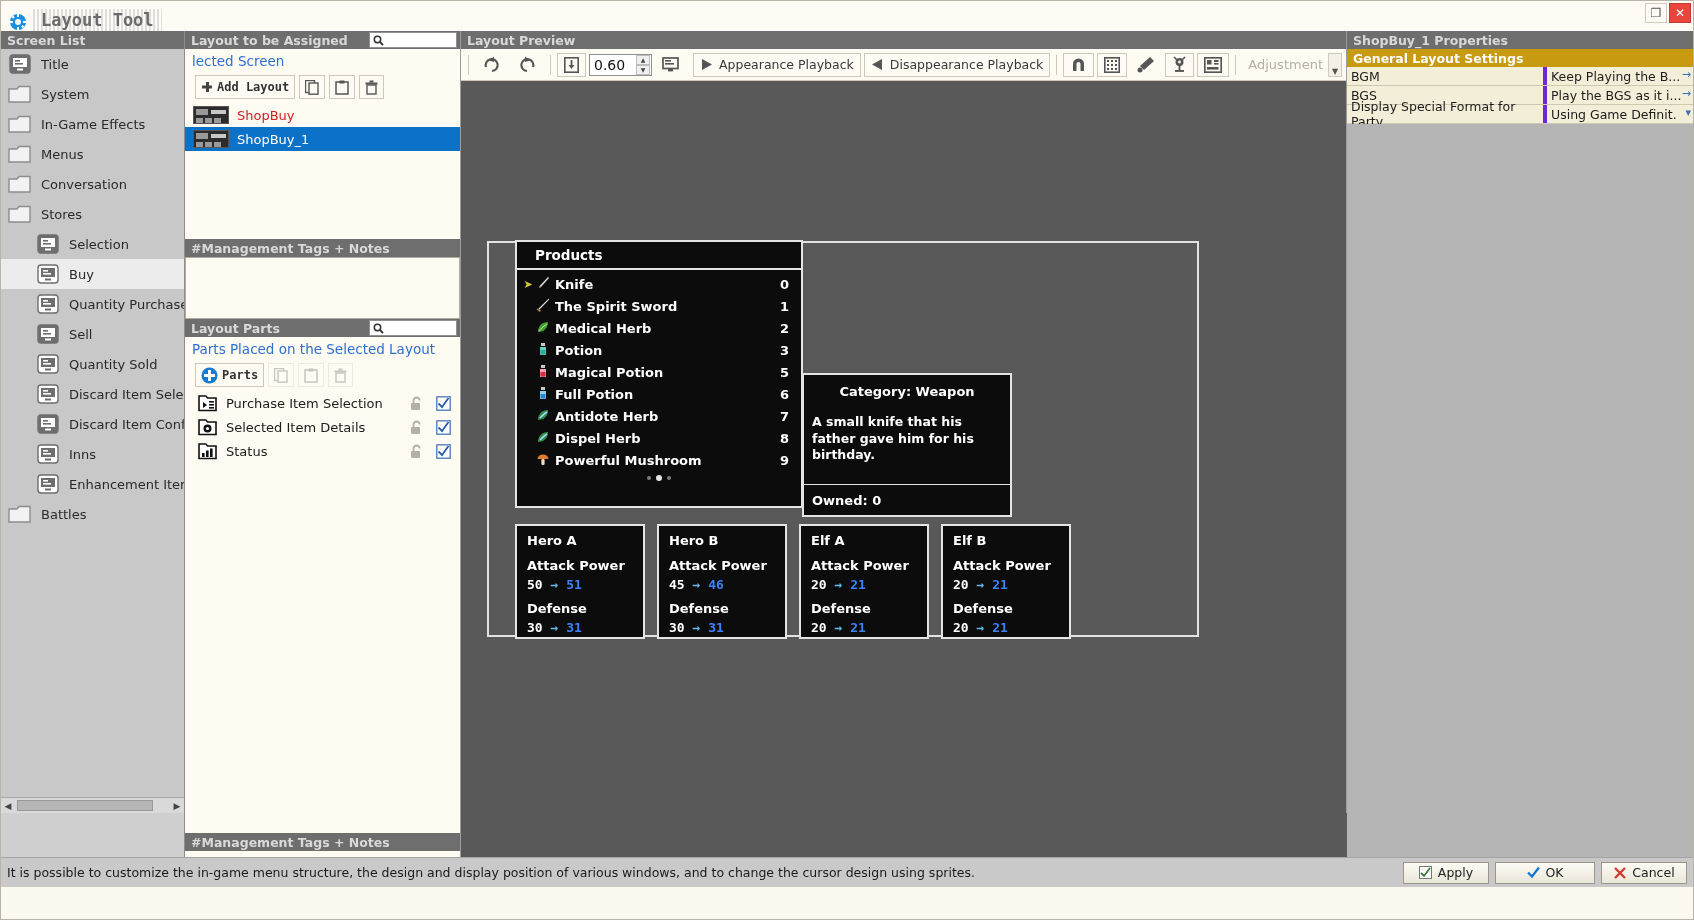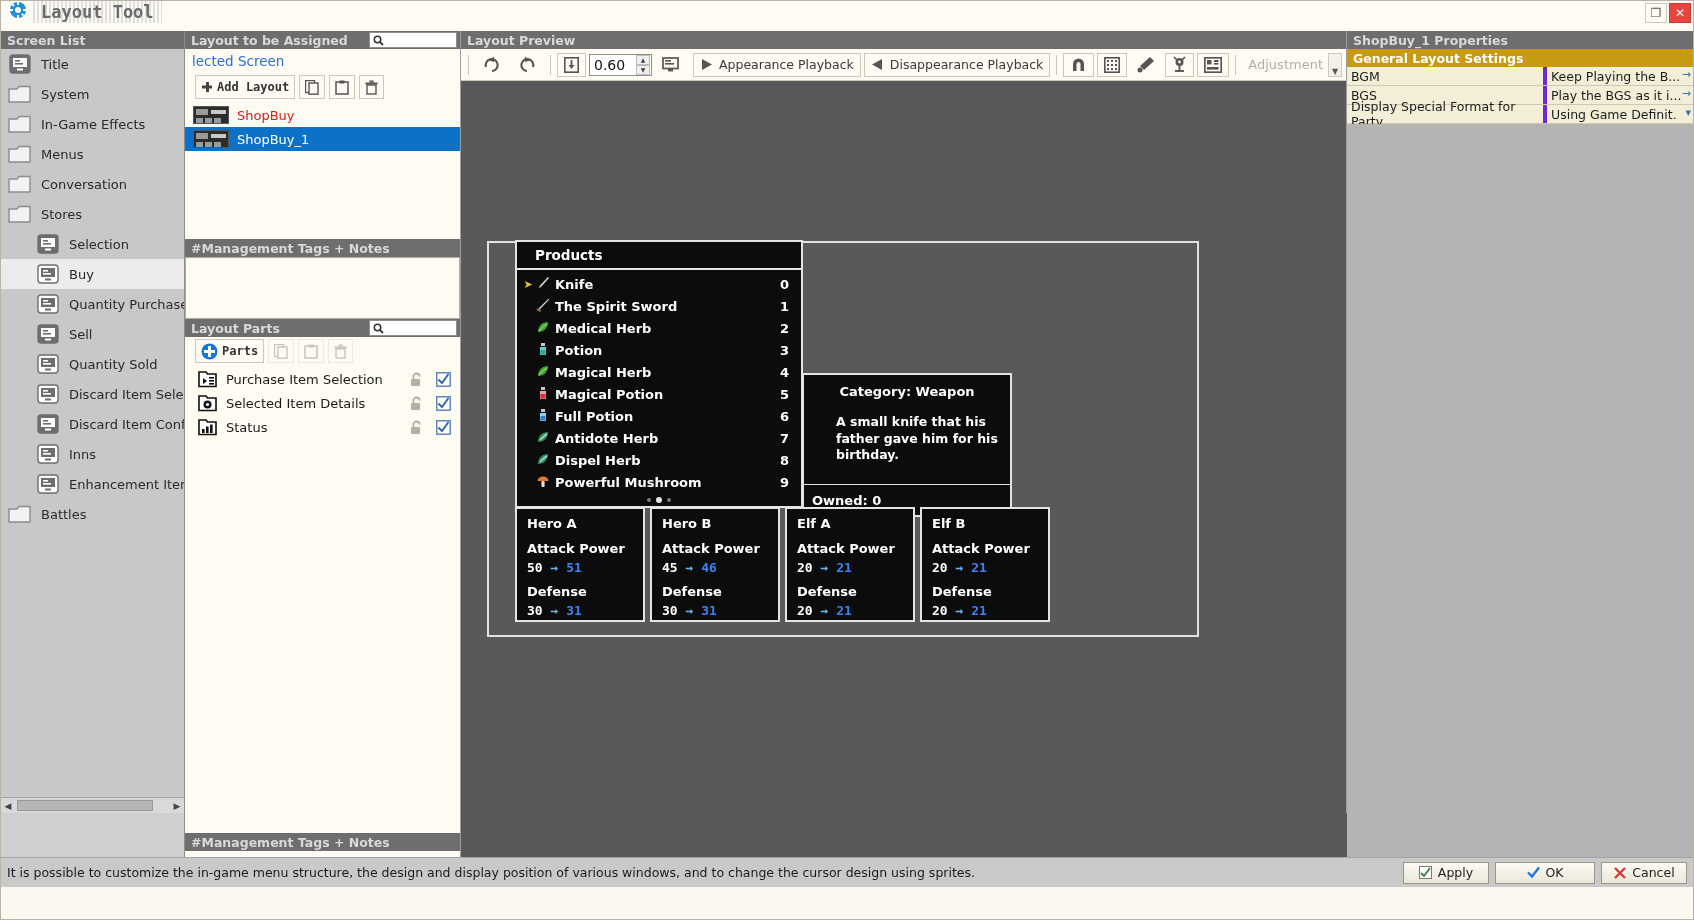--- a/index.html
+++ b/index.html
@@ -8,21 +8,21 @@
     width:1694px; height:920px;
     font-family:"DejaVu Sans","Liberation Sans",sans-serif;
     font-size:13px;
     background:#f6f3ea;
     overflow:hidden;
     -webkit-font-smoothing:none;
   }
   .app { position:relative; width:1694px; height:920px; background:#fbf8ef; border:1px solid #b9b4a8; }
 
   
-  .titlebar { height:30px; background:#fdfbf4; display:flex; align-items:flex-start; padding:0 4px; position:relative; }
+  .titlebar { height:30px; background:#fdfbf4; display:flex; align-items:flex-end; padding:0 4px; position:relative; }
   .tb-logo { width:18px; height:18px; margin:0 6px 0 4px; position:relative; }
   .tb-logo svg { display:block; }
   .tb-title { font-size:17px; font-weight:bold; color:#6b6b6b; letter-spacing:0px; font-family:"DejaVu Sans Mono","Liberation Mono",monospace;
                background:repeating-linear-gradient(90deg,#dedede 0 2px,transparent 2px 4px); padding:1px 8px; }
   .tb-btns { position:absolute; right:2px; top:2px; display:flex; gap:2px; }
   .tb-btn { width:22px; height:20px; border:1px solid #cfcabd; background:#fdfbf4; display:flex; align-items:center; justify-content:center; font-size:12px; color:#555; }
   .tb-btn.close { background:#e8453c; color:#fff; border-color:#c73a32; }
 
   
   .mainrow { display:flex; height:782px; }
@@ -96,25 +96,25 @@
   .prod-cursor { width:14px; text-align:center; color:#d8c23a; font-size:11px; }
   .prod-icon { width:16px; text-align:center; font-size:12px; margin-right:4px; }
   .prod-name { flex:1; }
   .prod-qty { font-size:13px; }
   .dots { display:flex; gap:5px; justify-content:center; align-items:center; padding-top:4px; }
   .dots i { width:4px; height:4px; border-radius:50%; background:#7c7c7c; display:block; }
   .dots i.on { width:6px; height:6px; background:#e6e6e6; }
 
   .catbox { position:absolute; left:313px; top:130px; width:210px; height:37px; }
   .catbox .t { height:100%; display:flex; align-items:center; justify-content:center; font-size:13px; font-weight:bold; }
-  .descbox { position:absolute; left:313px; top:165px; width:210px; height:78px; border-top:none;padding-left:24px; }
+  .descbox { position:absolute; left:313px; top:165px; width:210px; height:78px; border-top:none; }
   .descbox p { margin:0; padding:6px 8px 0 8px; font-size:12.5px; font-weight:bold; line-height:1.32; }
   .ownedbox { position:absolute; left:313px; top:242px; width:210px; height:32px; border-top:none; display:flex; align-items:center; padding-left:8px; font-size:13px; font-weight:bold; }
 
-  .heroes { position:absolute; left:26px; top:264px; display:flex; gap:5px; }
+  .heroes { position:absolute; left:26px; top:281px; display:flex; gap:12px; }
   .hero { width:130px; height:115px; padding:7px 10px; }
   .hero .hname { font-size:13px; font-weight:bold; margin-bottom:10px; }
   .hero .stat { font-size:13px; font-weight:bold; margin-bottom:4px; }
   .hero .vals { font-size:13px; font-weight:bold; margin-bottom:9px; font-family:"DejaVu Sans Mono","Liberation Mono",monospace; }
   .hero .vals .to { color:#3b82f6; }
   .hero .vals .ar { color:#63b6e8; }
 
   
   .col4 { width:346px; background:#b4b4b4; display:flex; flex-direction:column; }
   .prop-grid { background:#f3eed7; }
@@ -418,20 +418,21 @@
       <div class="panelhdr">
         <span>Layout Parts</span>
         <span class="hdr-spacer"></span>
         <span class="searchbox">
           <svg width="11" height="11" viewBox="0 0 11 11">
               <circle cx="4.5" cy="4.5" r="3.2" fill="none" stroke="#333" stroke-width="1.5"></circle>
               <line x1="7" y1="7" x2="10" y2="10" stroke="#333" stroke-width="1.8"></line>
             </svg>
         </span>
       </div>
+      <div class="bluelink">Parts Placed on the Selected Layout</div>
       <div class="btnrow">
         <div class="ibtn">
           <svg width="17" height="17" viewBox="0 0 17 17">
               <circle cx="8.5" cy="8.5" r="8" fill="#1578d4"></circle>
               <rect x="7" y="3" width="3" height="11" fill="#fff"></rect>
               <rect x="3" y="7" width="11" height="3" fill="#fff"></rect>
             </svg>
           <span class="lbl">Parts</span>
         </div>
         <div class="ibtn dis">
@@ -672,29 +673,20 @@
                 </div>
                 <div class="prod-row">
                   <span class="prod-cursor"></span>
                   <span class="prod-icon"><svg width="14" height="14" viewBox="0 0 14 14">
                       <rect x="5" y="1" width="4" height="3" fill="#c9c9c9"></rect>
                       <path d="M4 5 L10 5 L10 13 L4 13 Z" fill="#5fd3c3"></path>
                       <path d="M4.5 8 L9.5 8 L9.5 12.6 L4.5 12.6 Z" fill="#2ea898"></path>
                     </svg></span>
                   <span class="prod-name">Potion</span>
                   <span class="prod-qty">3</span>
-                </div>
-                <div class="prod-row">
-                  <span class="prod-cursor"></span>
-                  <span class="prod-icon"><svg width="14" height="14" viewBox="0 0 14 14">
-                      <path d="M2 12 C2 6 6 2 12 2 C12 8 8 12 2 12 Z" fill="#3fa030"></path>
-                      <path d="M3 11 C6 7 9 5 11 4" stroke="#9fd87e" stroke-width="1.2" fill="none"></path>
-                    </svg></span>
-                  <span class="prod-name">Magical Herb</span>
-                  <span class="prod-qty">4</span>
                 </div>
                 <div class="prod-row">
                   <span class="prod-cursor"></span>
                   <span class="prod-icon"><svg width="14" height="14" viewBox="0 0 14 14">
                       <rect x="5" y="1" width="4" height="3" fill="#c9c9c9"></rect>
                       <path d="M4 5 L10 5 L10 13 L4 13 Z" fill="#f0a0a8"></path>
                       <path d="M4.5 8 L9.5 8 L9.5 12.6 L4.5 12.6 Z" fill="#d62d42"></path>
                     </svg></span>
                   <span class="prod-name">Magical Potion</span>
                   <span class="prod-qty">5</span>

